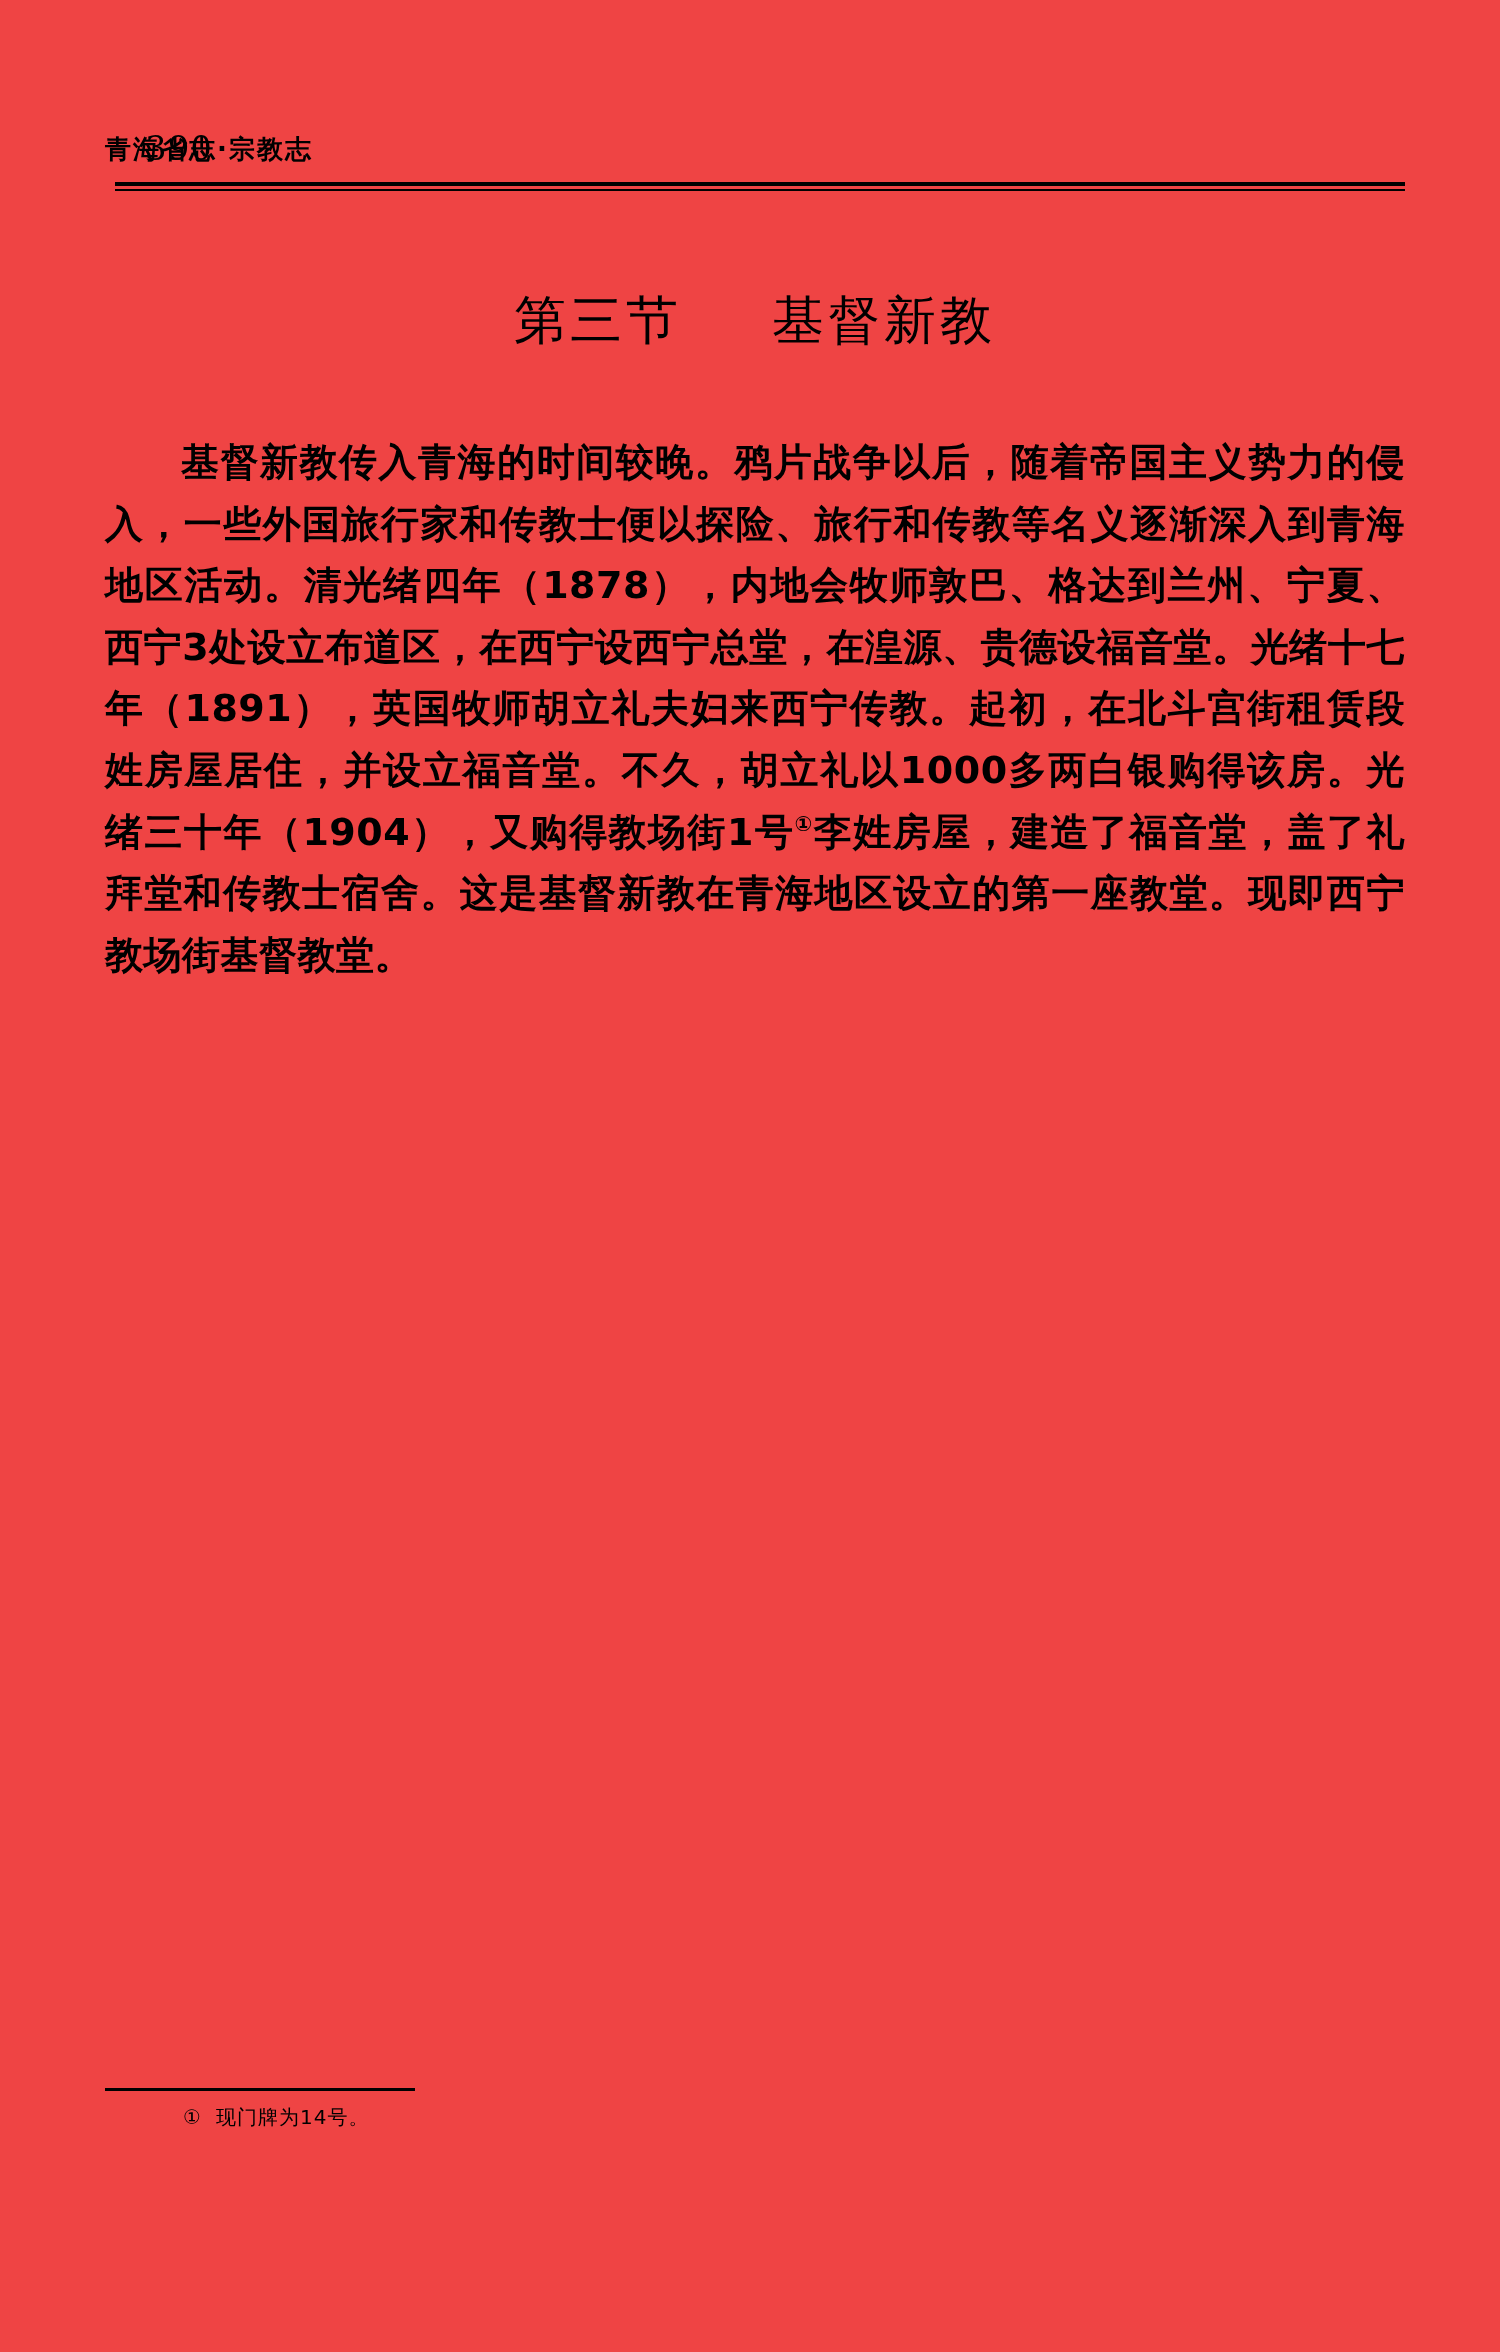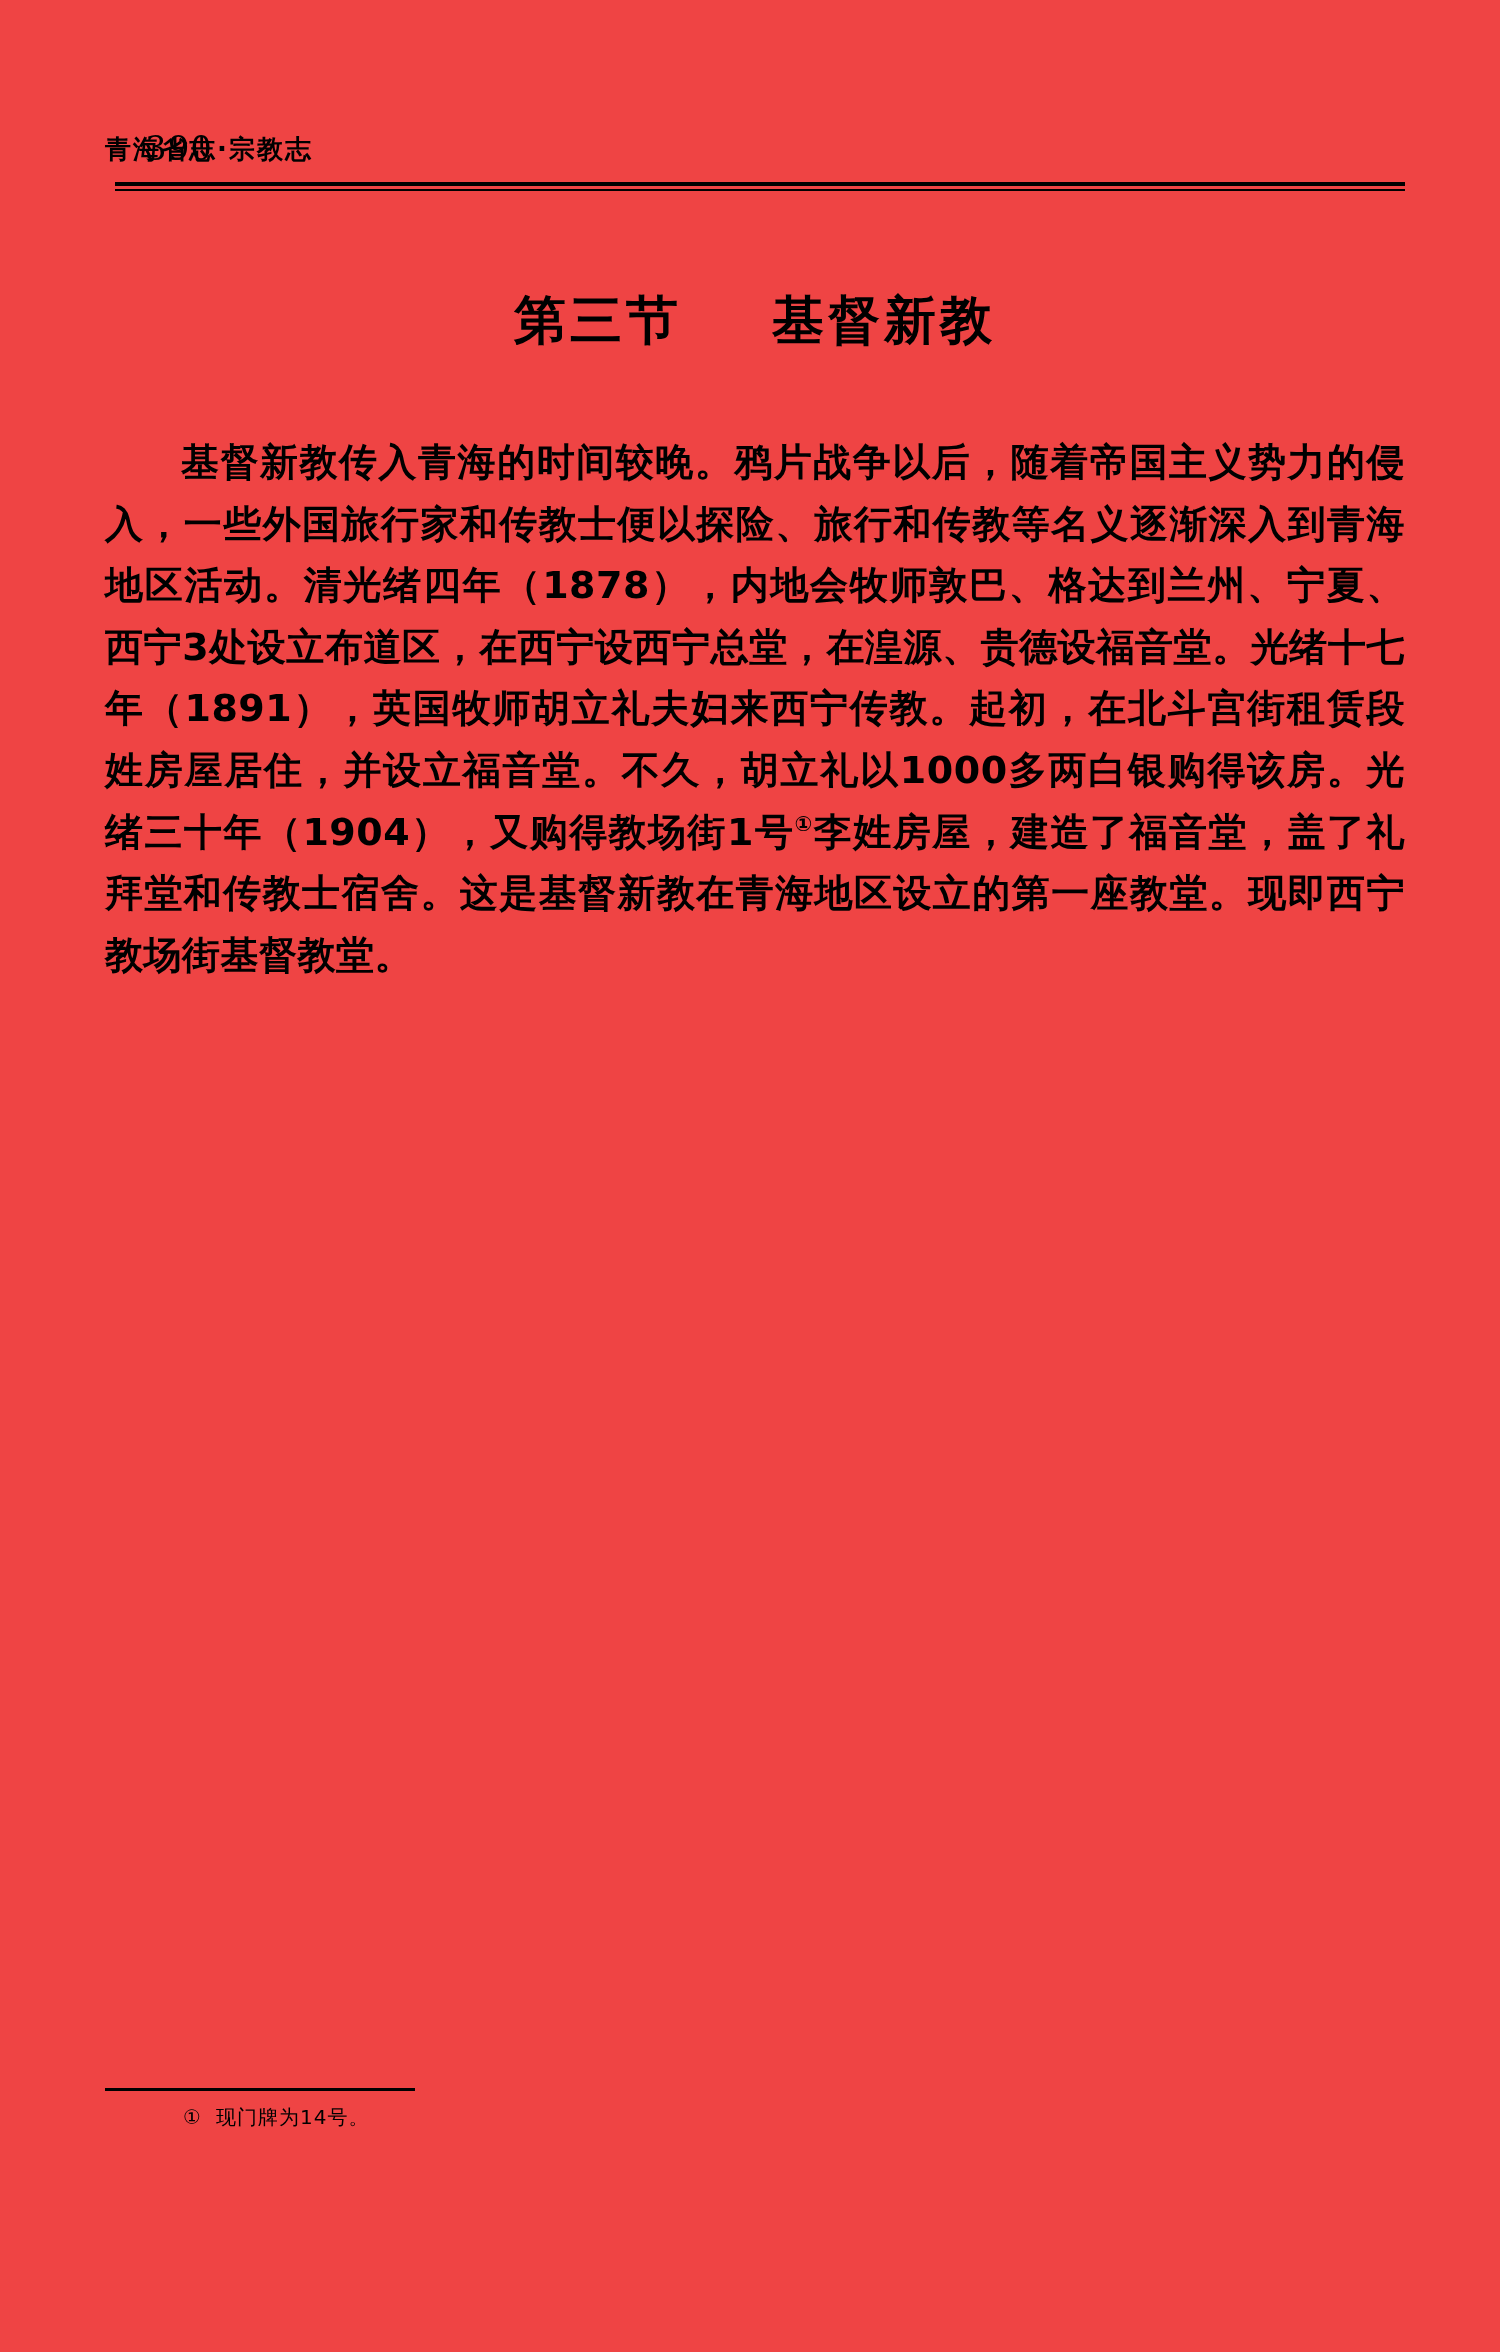--- a/index.html
+++ b/index.html
@@ -78,21 +78,21 @@
   }
   .para.indent {
     text-indent: 76px;
   }
   
   .section-heading {
     margin-top: 92px;
     margin-bottom: 70px;
     text-align: center;
     font-size: 52px;
-    font-weight: bold;
+    font-weight: normal;
     font-family: "DejaVu Serif", serif;
     letter-spacing: 4px;
   }
   .section-heading .gap {
     display: inline-block;
     width: 90px;
   }
   .subheading {
     margin: 0 0 4px 0;
     padding-left: 62px;

